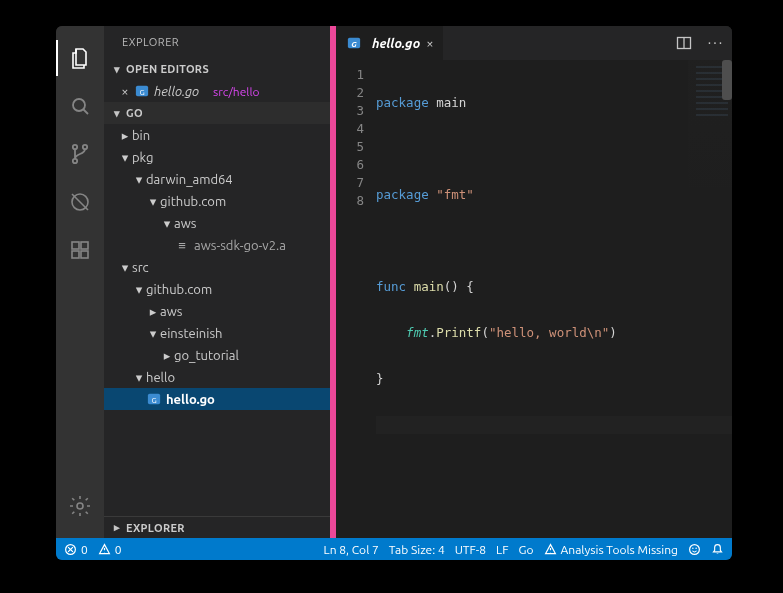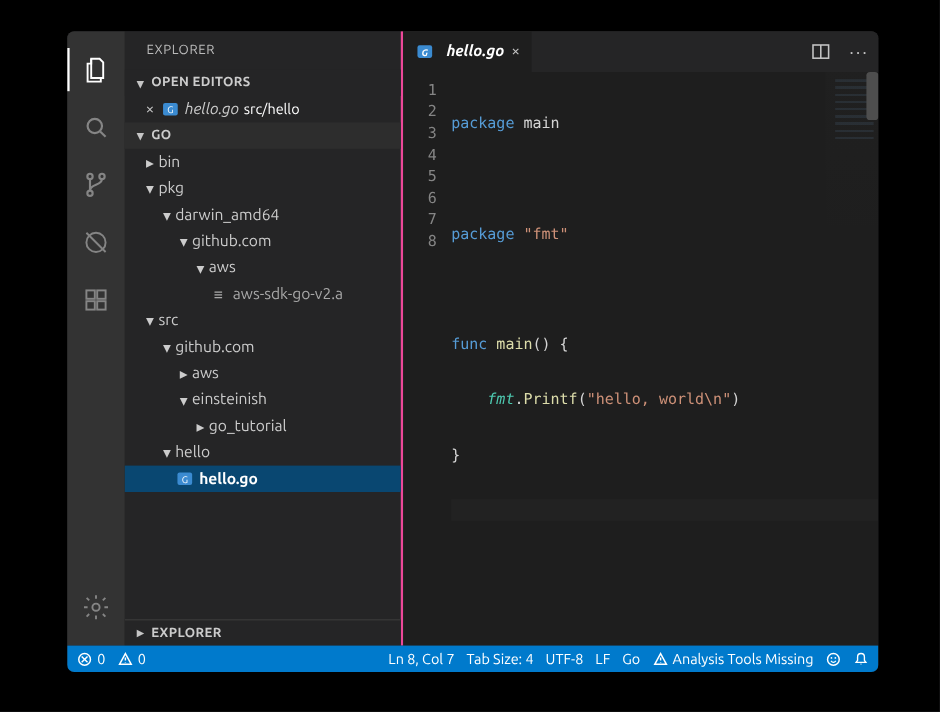--- a/index.html
+++ b/index.html
@@ -62,21 +62,21 @@
   .act-item.active { color: #fff; }
   .act-item.active::before {
     content: ""; position: absolute; left: 0; top: 6px; bottom: 6px;
     width: 2px; background: #fff;
   }
   .act-item svg { width: 24px; height: 24px; }
 
   
   .sidebar {
     width: 232px; background: #252526; display: flex; flex-direction: column;
-    border-right: 2px solid #ec4899;
+    border-right: 6px solid #ec4899;
     justify-content: space-between;
   }
   .sidebar-title {
     height: 32px; display: flex; align-items: center;
     padding: 0 18px; color: #bbbbbb; font-size: 11px; letter-spacing: 0.5px;
   }
   .section-hdr {
     height: 22px; display: flex; align-items: center;
     padding: 0 6px; color: #ccc; font-size: 11px; font-weight: 700;
     letter-spacing: .3px;
@@ -88,21 +88,21 @@
   .tree-row {
     height: 22px; display: flex; align-items: center;
     color: #cccccc; white-space: nowrap;
   }
   .tree-row.sel { background: #094771; color: #fff; }
   .tree-row.dim { color: #a8a8a8; }
   .tw { width: 14px; display: inline-flex; justify-content: center; flex: 0 0 auto; }
   .ficon { width: 16px; display: inline-flex; justify-content: center; margin-right: 4px; flex:0 0 auto;}
   .ficon.go svg { width: 14px; height: 14px; }
   .lbl { font-size: 13px; }
-  .subpath { color: #ffffff; margin-left: 4px; font-size: 12px; }
+  .subpath { color: #d946ef; margin-left: 14px; font-size: 12px; }
   .close-x { width:14px; text-align:center; color:#c5c5c5; margin-right:2px;}
   .outline-area{ flex:1 1 auto; }
   
   .editor-area {
     flex: 1; display: flex; flex-direction: column; min-width: 0;
     background: #1e1e1e;
   }
   .tabbar {
     height: 34px; background: #252526; display: flex; align-items: stretch;
   }

